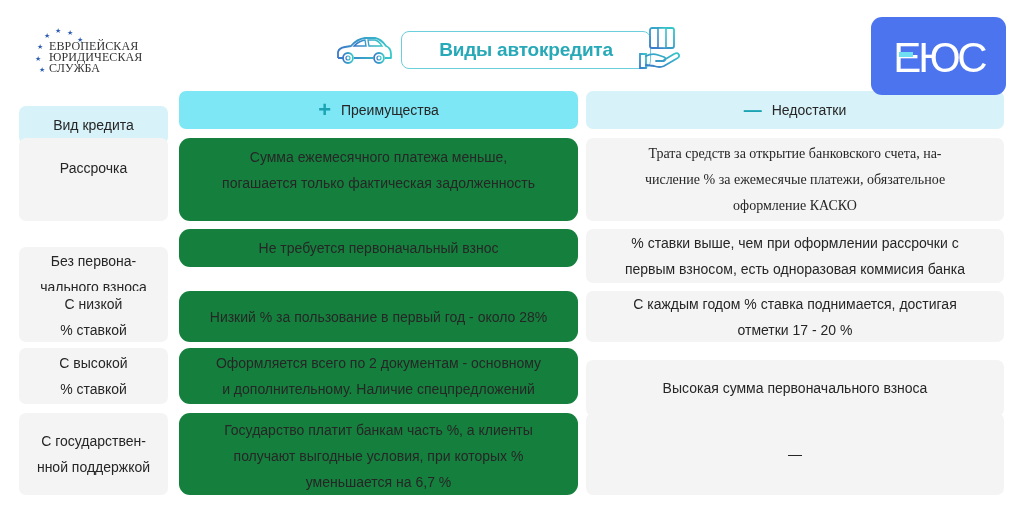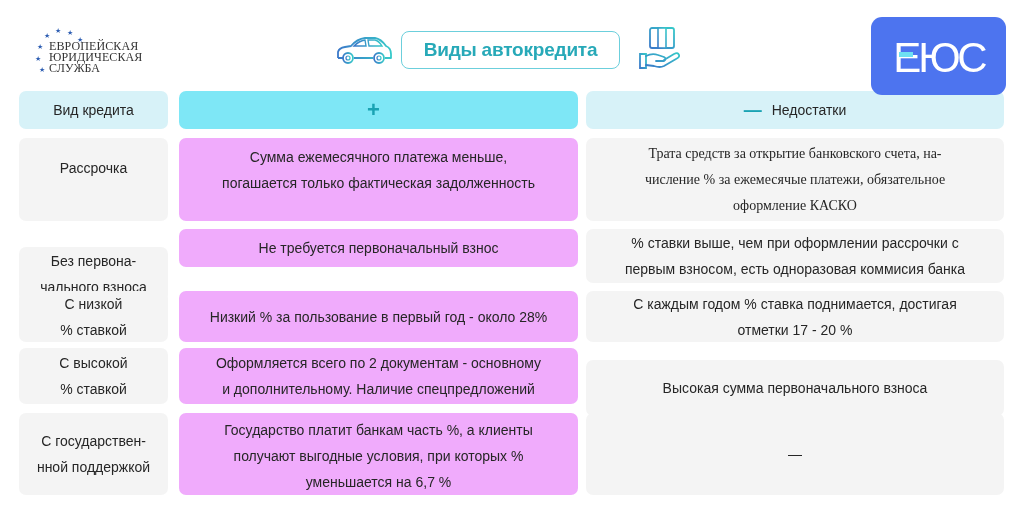--- a/index.html
+++ b/index.html
@@ -8,38 +8,38 @@
 
   
   .org-logo { position: absolute; left: 30px; top: 24px; width: 120px; height: 52px; }
   .org-logo .stars { position: absolute; left: 0; top: 0; width: 60px; height: 52px; }
   .org-logo .star { position: absolute; color: #2f5fb3; font-size: 7px; line-height: 7px; }
   .org-logo .lines { position: absolute; left: 19px; top: 17px; font-family: "Liberation Serif", "DejaVu Serif", serif; font-size: 12px; line-height: 11px; color: #333; letter-spacing: 0.1px; }
   .org-logo .lines div { white-space: nowrap; }
 
   
   .car-icon { position: absolute; left: 335px; top: 34px; width: 58px; height: 34px; }
-  .title-box { position: absolute; left: 401px; top: 31px; width: 219px; height: 38px; border: 1.5px solid #6ccfdc; border-radius: 8px; display: flex; align-items: center; justify-content: center; }
+  .title-box { position: absolute; left: 401px; top: 31px; width: 250px; height: 38px; border: 1.5px solid #6ccfdc; border-radius: 8px; display: flex; align-items: center; justify-content: center; }
   .title-box span { font-weight: bold; font-size: 19px; color: #27a9b8; letter-spacing: -0.2px; }
   .money-icon { position: absolute; left: 636px; top: 24px; width: 50px; height: 48px; }
 
   
   .brand { position: absolute; left: 871px; top: 17px; width: 135px; height: 78px; background: #4d74ef; border-radius: 11px; display: flex; align-items: center; justify-content: center; z-index: 3; }
   .brand svg { width: 96px; height: 44px; }
 
   
   .cell { position: absolute; border-radius: 7px; display: flex; align-items: center; justify-content: center; text-align: center; font-size: 14px; line-height: 26px; color: #262626; padding: 0 8px; }
   .c1 { left: 19px; width: 149px; }
   .c2 { left: 179px; width: 399px; }
   .c3 { left: 586px; width: 418px; }
-  .hdr1 { background: #d7f2f8; }
+  .hdr1 { background: #d7f2f8; margin-top: 15px; }
   .hdr2 { background: #7ee7f6; }
   .hdr3 { background: #d7f2f8; }
   .b1 { background: #f4f4f4; }
-  .b2 { background: #f0abfc; }
+  .b2 { background: #15803d; border-radius: 11px; }
   .b3 { background: #f4f4f4; }
   .cell .inner { white-space: pre-line; }
   .top-align { align-items: flex-start; padding-top: 6px; }
   .hdr-icon { display: inline-block; margin-right: 10px; font-weight: bold; font-size: 22px; color: #1aa3b3; line-height: 20px; vertical-align: middle; }
   .hdr-label { vertical-align: middle; }
 </style>
 </head>
 <body>
 
 <div class="org-logo">
@@ -99,20 +99,21 @@
     <text x="48" y="38" text-anchor="middle" font-family="Liberation Sans, sans-serif" font-size="42" font-weight="normal" fill="#ffffff" letter-spacing="-3">ЕЮС</text>
     <rect x="8" y="18" width="14" height="5" fill="#6ee0f2"></rect>
   </svg>
 </div>
 
 <div class="cell c1 hdr1" style="top:91px;height:38px;">
   <span class="inner">Вид кредита</span>
 </div>
 <div class="cell c2 hdr2" style="top:91px;height:38px;">
   <span class="hdr-icon">+</span>
+  <span class="hdr-label">Преимущества</span>
 </div>
 <div class="cell c3 hdr3" style="top:91px;height:38px;">
   <span class="hdr-icon" style="font-size:18px;">—</span>
   <span class="hdr-label">Недостатки</span>
 </div>
 
 <div class="cell c1 b1 top-align" style="top:138px;height:83px;padding-top:17px;">
   <span class="inner">Рассрочка</span>
 </div>
 <div class="cell c2 b2 top-align" style="top:138px;height:83px;padding-top:6px;">

